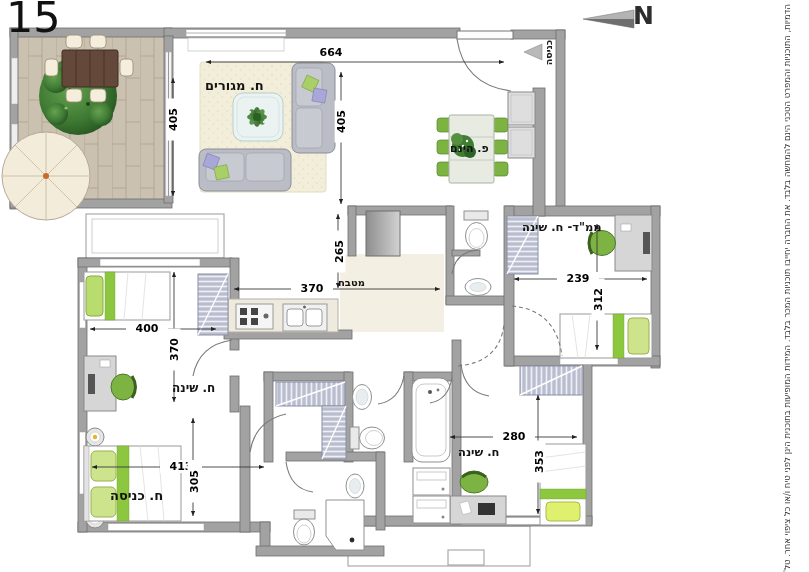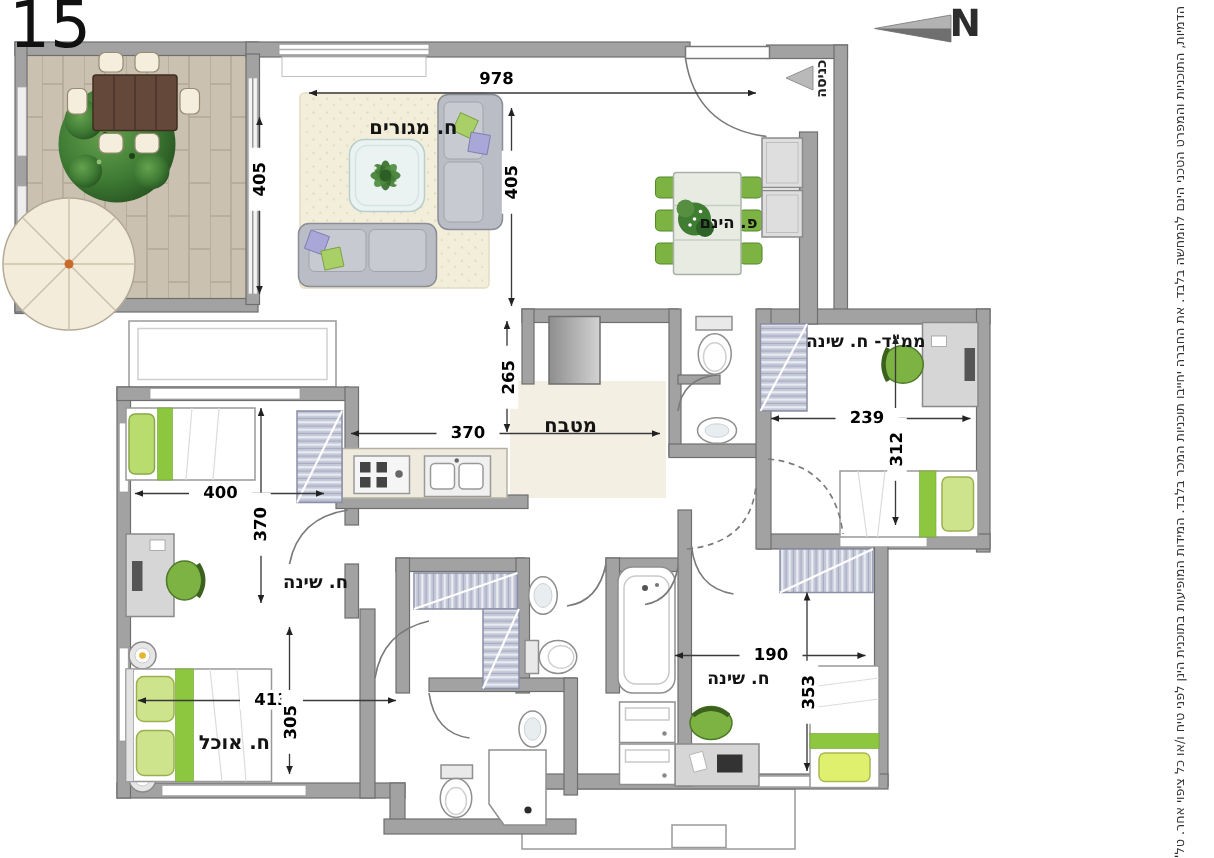--- a/index.html
+++ b/index.html
@@ -1,19 +1,19 @@
 <!DOCTYPE html>
 <html><head>
 <meta charset="utf-8">
 <style>
   html,body{margin:0;padding:0;background:#fff;}
   #stage{position:relative;width:809px;height:572px;background:#fff;overflow:hidden;
          font-family:"DejaVu Sans",sans-serif;padding-left:36px;}
   #stage svg{position:absolute;left:0;top:0;}
-  .rlbl{position:absolute;font-weight:bold;color:#141414;text-align:right;direction:rtl;
+  .rlbl{position:absolute;font-weight:bold;color:#141414;text-align:left;direction:rtl;
         white-space:nowrap;font-family:"DejaVu Sans",sans-serif;}
   .dim{position:absolute;font-weight:bold;font-size:11px;line-height:13px;color:#000;
        background:#fff;text-align:center;white-space:nowrap;padding:0 1px;
        font-family:"DejaVu Sans",sans-serif;width:40px;}
   .dim.v{transform:rotate(-90deg);}
   #unit-num{position:absolute;left:6px;top:-6px;font-size:43px;font-weight:400;color:#111;
             line-height:1.1;font-family:"DejaVu Sans",sans-serif;}
   #north-n{position:absolute;left:633px;top:1px;font-size:25px;font-weight:bold;color:#2d2d2d;}
   #entr-lbl{position:absolute;left:530px;top:47px;width:36px;font-size:9.5px;font-weight:bold;
             color:#222;text-align:center;direction:rtl;transform:rotate(-90deg);white-space:nowrap;}
@@ -385,33 +385,33 @@
   </g>
 </svg>
 
 <div id="unit-num">15</div>
 <div id="north-n">N</div>
 <div id="entr-lbl">כניסה</div>
 <div id="disclaimer">הדמיות, התוכניות והמפרט הטכני הינם להמחשה בלבד. את החברה יחייבו תוכניות המכר בלבד. המידות המופיעות בתוכנית הינן לפני טיח ו/או כל ציפוי אחר. טל"ח</div>
 
 <div class="rlbl" style="left:205px;top:78px;width:100px;font-size:13px">ח. מגורים</div>
 <div class="rlbl" style="left:450px;top:142px;width:55px;font-size:11px">פ. הינם</div>
-<div class="rlbl" style="left:338px;top:277px;width:60px;font-size:13px">מטבח</div>
+<div class="rlbl" style="left:338px;top:277px;width:60px;font-size:10px">מטבח</div>
 <div class="rlbl" style="left:522px;top:220px;width:95px;font-size:11.5px">ממ"ד- ח. שינה</div>
 <div class="rlbl" style="left:172px;top:381px;width:60px;font-size:12px">ח. שינה</div>
-<div class="rlbl" style="left:110px;top:488px;width:70px;font-size:13px">ח. אוכל</div>
+<div class="rlbl" style="left:110px;top:488px;width:70px;font-size:13px">ח. כניסה</div>
 <div class="rlbl" style="left:458px;top:445px;width:55px;font-size:11.5px">ח. שינה</div>
 
-<div class="dim" style="left:310px;top:46px">978</div>
+<div class="dim" style="left:310px;top:46px">664</div>
 <div class="dim v" style="left:152px;top:113px">405</div>
 <div class="dim v" style="left:320px;top:115px">405</div>
 <div class="dim v" style="left:318px;top:245px">265</div>
 <div class="dim" style="left:291px;top:282px">370</div>
 <div class="dim" style="left:126px;top:322px">400</div>
 <div class="dim v" style="left:153px;top:343px">370</div>
 <div class="dim" style="left:557px;top:272px">239</div>
 <div class="dim v" style="left:577px;top:293px">312</div>
 <div class="dim" style="left:160px;top:460px">413</div>
 <div class="dim v" style="left:173px;top:475px">305</div>
-<div class="dim" style="left:493px;top:430px">190</div>
+<div class="dim" style="left:493px;top:430px">280</div>
 <div class="dim v" style="left:518px;top:455px">353</div>
 
 </div>
 
 </body></html>

